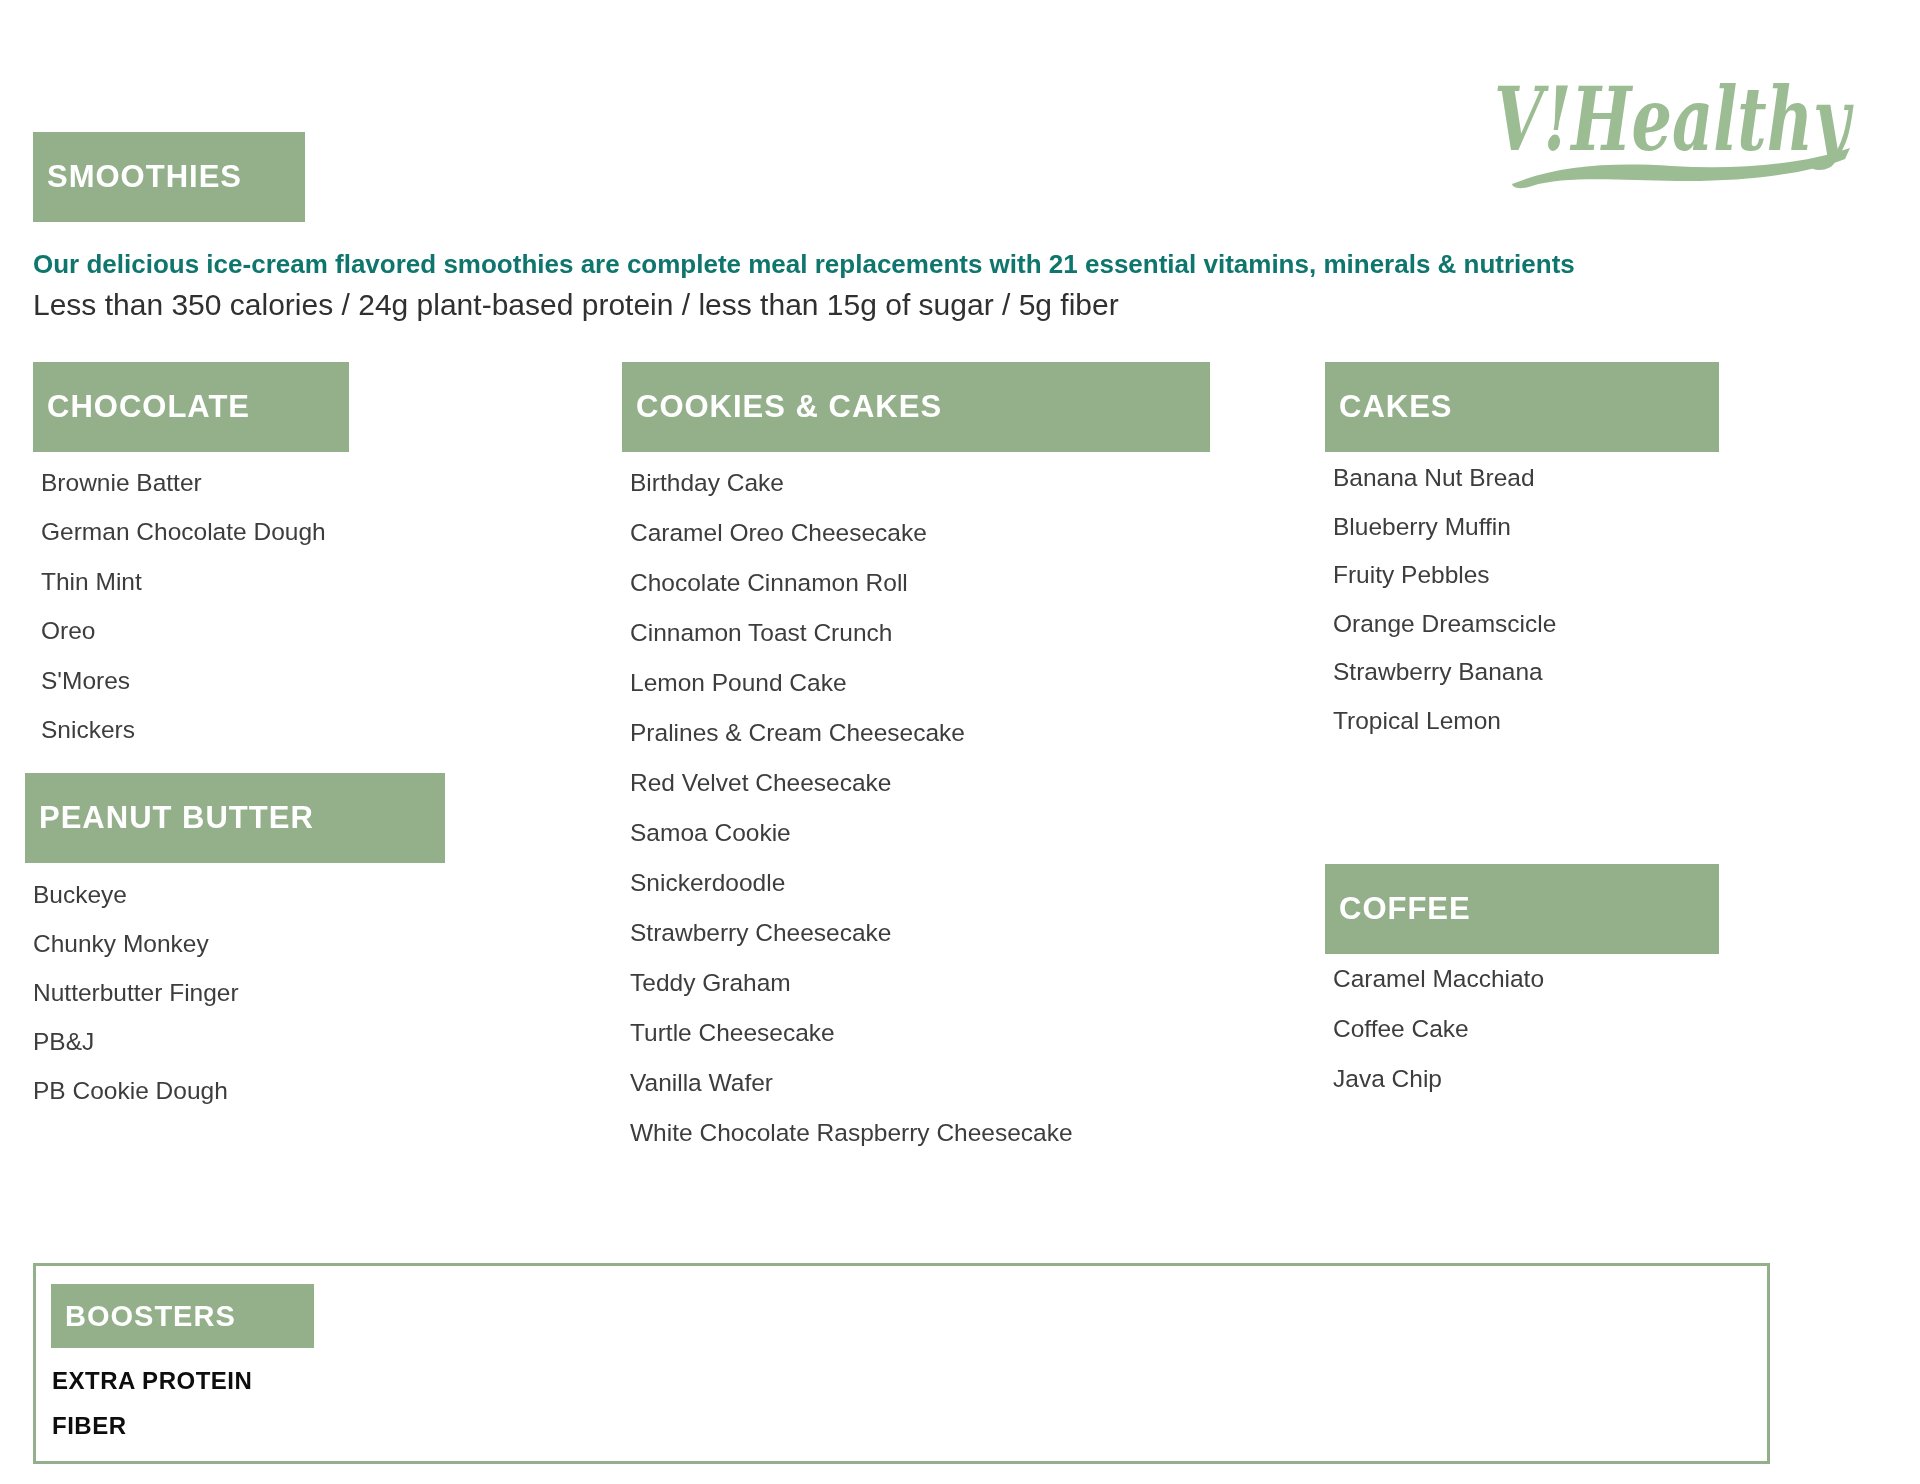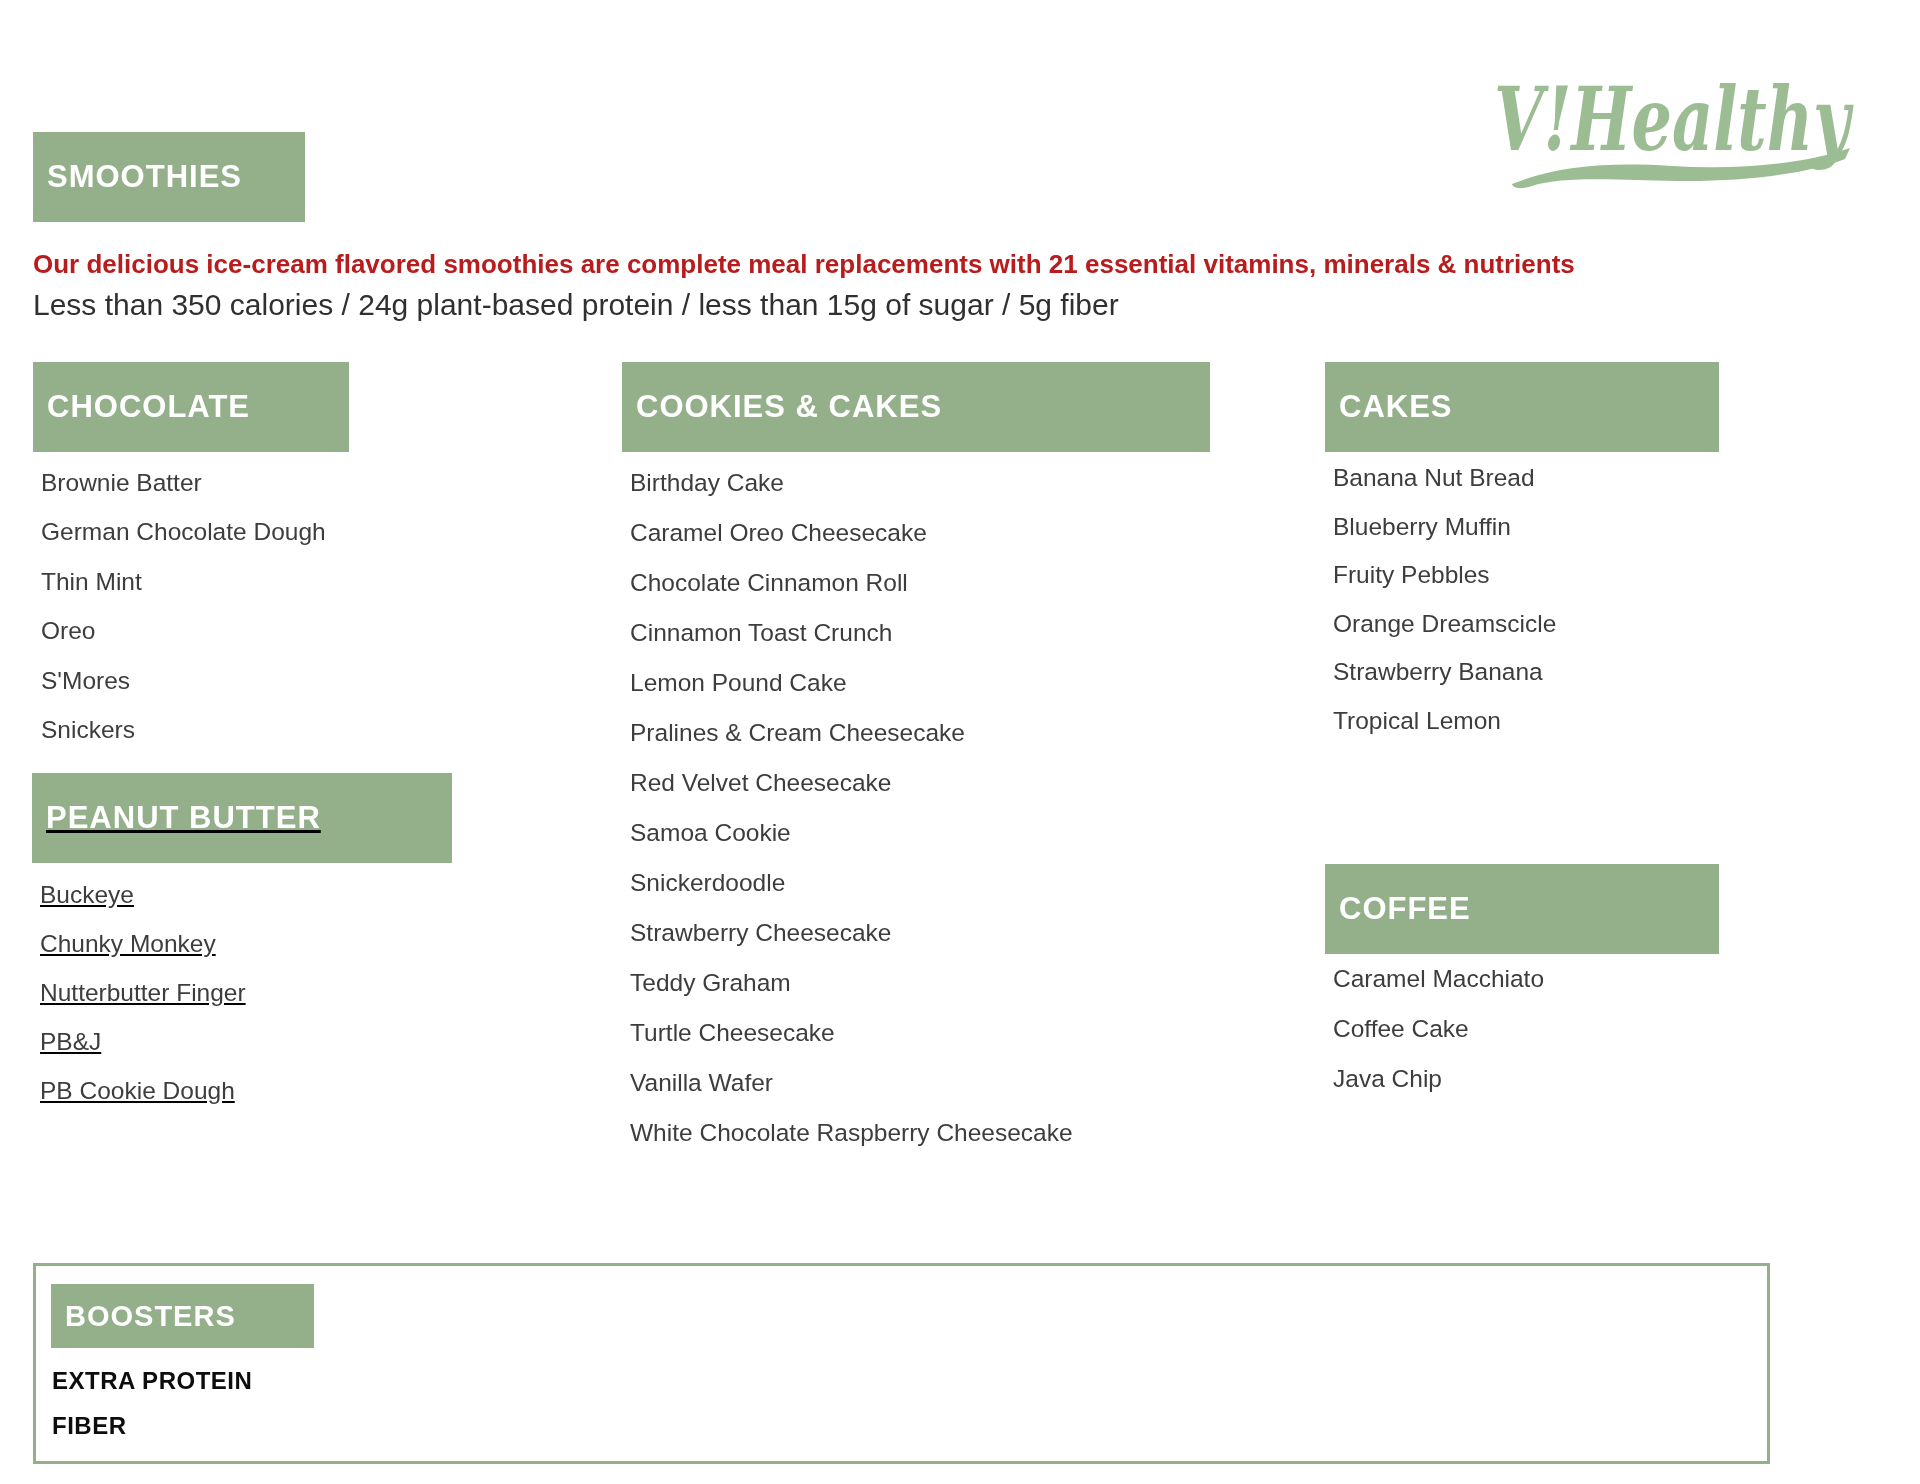--- a/index.html
+++ b/index.html
@@ -22,32 +22,32 @@
     padding-left:14px;
     box-sizing:border-box;
     height:90px;
   }
   .title-chip{left:33px;top:132px;width:272px;}
   
   .logo{position:absolute;left:1492px;top:58px;width:380px;height:145px;}
   
   .desc-bold{
     position:absolute;left:33px;top:249px;
-    font-size:26px;font-weight:bold;color:#b91c1c;white-space:nowrap;
+    font-size:26px;font-weight:bold;color:#0f766e;white-space:nowrap;
   }
   .desc-sub{
     position:absolute;left:33px;top:288px;
     font-size:30px;color:#303030;white-space:nowrap;
   }
   
   .section{position:absolute;}
   .sec-chocolate{left:33px;top:362px;width:560px;}
   .sec-cookies{left:622px;top:362px;width:620px;}
   .sec-fruity{left:1325px;top:362px;width:420px;}
-  .sec-pb{left:32px;top:773px;width:560px;text-decoration:underline;}
+  .sec-pb{left:25px;top:773px;width:560px;}
   .sec-coffee{left:1325px;top:864px;width:420px;}
   .section .chip{position:relative;left:0;top:0;}
   .chip-chocolate{width:316px;}
   .chip-cookies{width:588px;}
   .chip-fruity{width:394px;}
   .chip-pb{width:420px;}
   .chip-coffee{width:394px;}
   .items{
     list-style:none;margin:0;padding:0;
     margin-left:8px;

